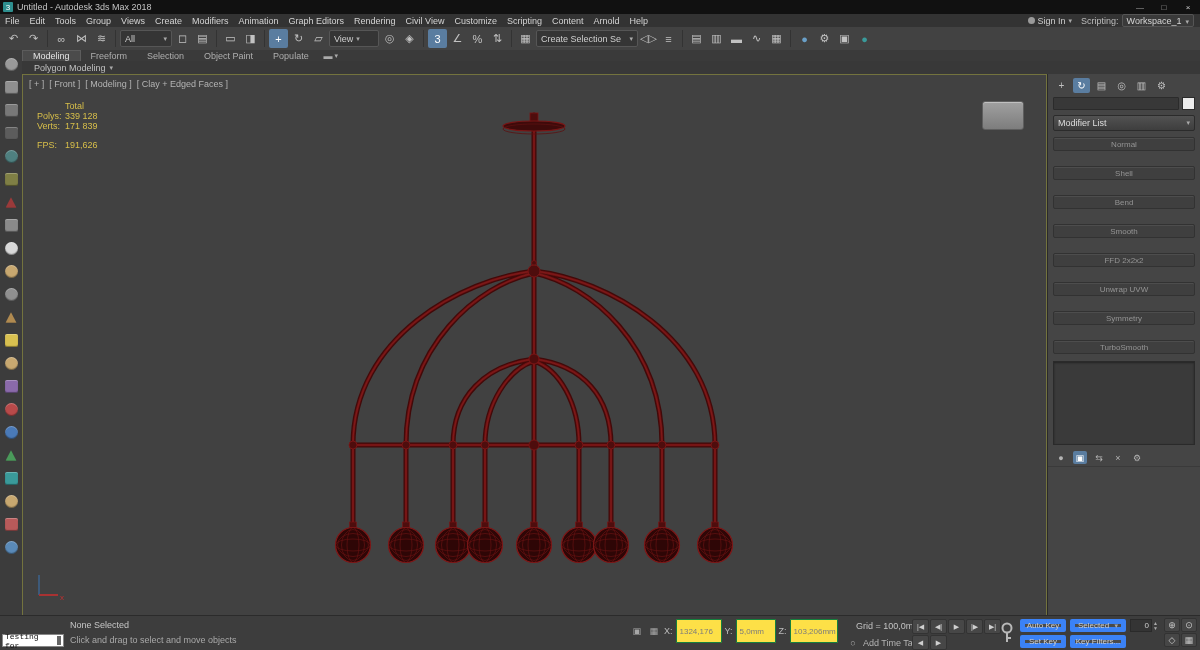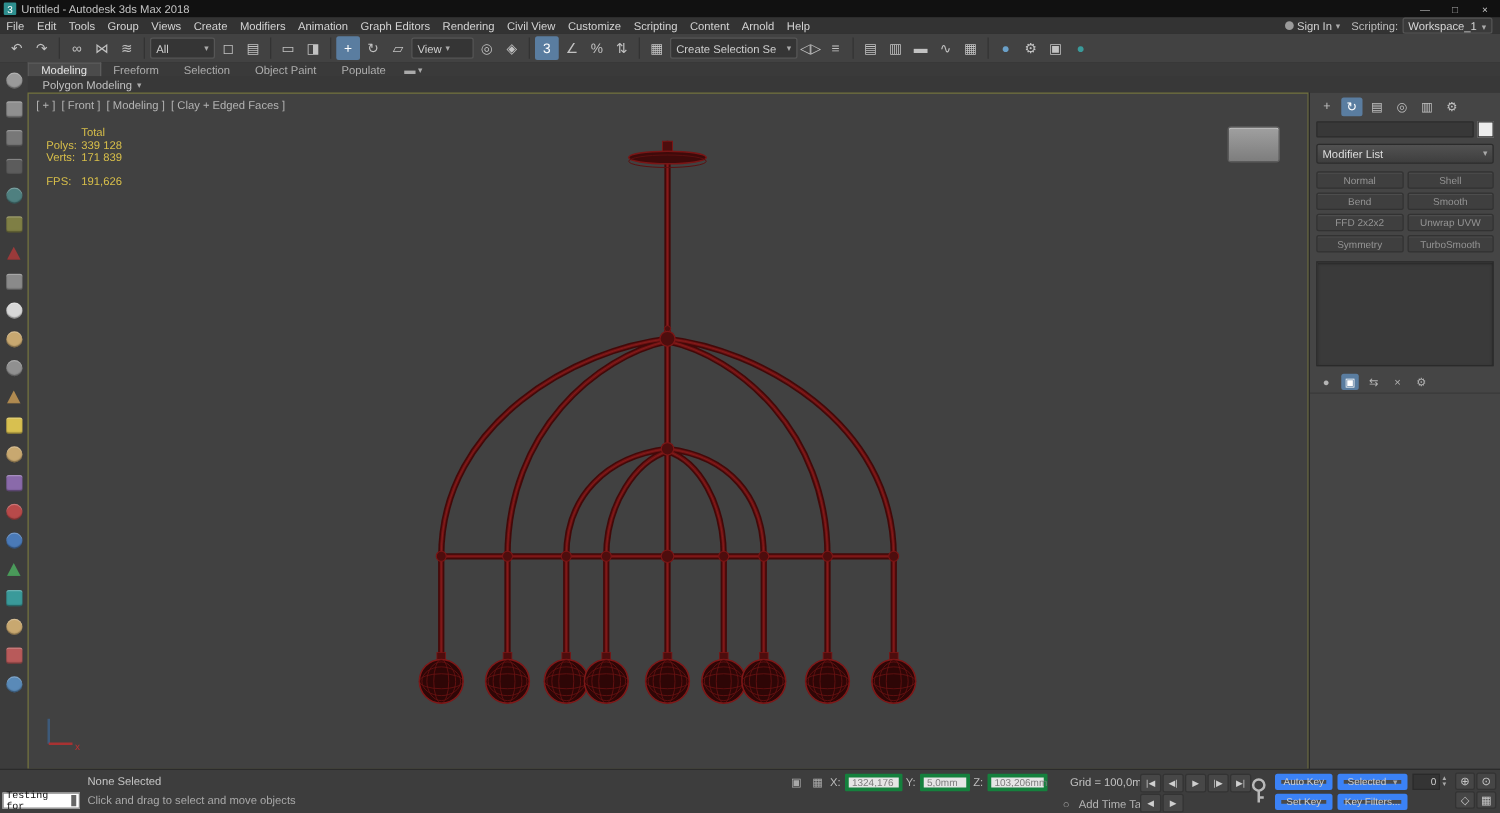--- a/index.html
+++ b/index.html
@@ -54,38 +54,38 @@
 
   
   .cmd-panel{position:absolute;right:0;top:74px;width:153px;bottom:34px;background:#454545;border-left:1px solid #2a2a2a;box-sizing:border-box;font-size:9px}
   .panel-tabs{display:flex;gap:3px;padding:4px 5px 2px 5px}
   .panel-tab{width:17px;height:15px;display:flex;align-items:center;justify-content:center;color:#c0c0c0;font-size:10px;border-radius:2px}
   .panel-tab.active{background:#5a7da0;color:#fff}
   .name-row{display:flex;gap:3px;padding:2px 5px;align-items:center}
   .name-field{flex:1;height:11px;background:#383838;border:1px solid #2b2b2b;border-radius:1px}
   .color-swatch{width:11px;height:11px;background:#ececec;border:1px solid #2b2b2b}
   .modifier-list{margin:3px 5px;height:14px;background:linear-gradient(#525252,#3e3e3e);border:1px solid #2b2b2b;border-radius:2px;display:flex;align-items:center;justify-content:space-between;padding:0 4px;color:#dedede}
-  .mod-grid{display:grid;grid-template-columns:1fr 1fr;gap:3px;padding:3px 5px}
+  .mod-grid{display:grid;grid-template-columns:1fr;gap:15px;padding:3px 5px}
   .mod-btn{height:12px;background:#3f3f3f;border:1px solid #323232;border-radius:2px;color:#949494;font-size:8px;display:flex;align-items:center;justify-content:center;box-shadow:inset 0 1px 0 #4d4d4d;white-space:nowrap;overflow:hidden}
   .stack-box{margin:4px 5px;height:82px;background:#3a3a3a;border:1px solid #2a2a2a;box-shadow:inset 0 1px 2px rgba(0,0,0,.4)}
   .stack-tools{display:flex;gap:5px;padding:2px 6px;align-items:center;border-bottom:1px solid #3a3a3a}
   .stack-tool{width:14px;height:13px;display:flex;align-items:center;justify-content:center;color:#b4b4b4;font-size:9px;border-radius:2px}
   .stack-tool.active{background:#5a7da0;color:#fff}
 
   
   .statusbar{position:absolute;left:0;right:0;bottom:0;height:34px;background:#3d3d3d;border-top:1px solid #2b2b2b;font-size:9px;color:#b8b8b8}
   .statusbar>*{position:absolute}
   .listener{left:2px;bottom:3px;width:62px;height:13px;background:#fff;color:#111;font-family:"Liberation Mono",monospace;font-size:8px;display:flex;align-items:center;padding:0 2px;gap:1px;border:1px solid #888;box-sizing:border-box}
   .cursor-block{width:4px;height:9px;background:#666}
   .sb-sel{left:70px;top:4px;color:#c6c6c6}
   .sb-prompt{left:70px;top:19px;color:#a9a9a9}
   .sb-coords{left:630px;top:3px;display:flex;align-items:center;gap:3px}
   .sb-ico{width:14px;height:13px;display:flex;align-items:center;justify-content:center;color:#a8a8a8;font-size:9px}
   .coord-label{color:#bdbdbd}
-  .coord-field{height:14px;background:#e5e5e5;border:3px solid #15803d;border-radius:1px;color:#7c7c7c;font-size:8px;display:flex;align-items:center;padding:0 3px;box-sizing:border-box}
+  .coord-field{height:24px;background:#fde047;border:1px solid #15803d;border-radius:1px;color:#7c7c7c;font-size:8px;display:flex;align-items:center;padding:0 3px;box-sizing:border-box}
   .f-x{width:46px}.f-y{width:40px}.f-z{width:48px}
   .sb-grid{left:856px;top:5px;color:#c2c2c2}
   .sb-timetag{left:846px;top:20px;display:flex;align-items:center;gap:3px;color:#b4b4b4}
   .sb-playback{left:912px;top:3px;display:flex;gap:1px}
   .sb-keys{left:912px;top:19px;display:flex;gap:1px}
   .pb-btn{width:15px;height:13px;background:#474747;border:1px solid #333;border-radius:2px;color:#cfcfcf;font-size:7px;display:flex;align-items:center;justify-content:center}
   .setkeys{left:999px;top:4px;width:16px;height:26px;display:flex;align-items:center;justify-content:center}
   .sb-btn{height:13px;background:#4a4a4a;border:5px solid #3b82f6;border-radius:2px;color:#cfcfcf;font-size:8px;display:flex;align-items:center;justify-content:center;box-sizing:border-box}
   .b-autokey{left:1020px;top:3px;width:46px}
   .b-setkey{left:1020px;top:19px;width:46px}

